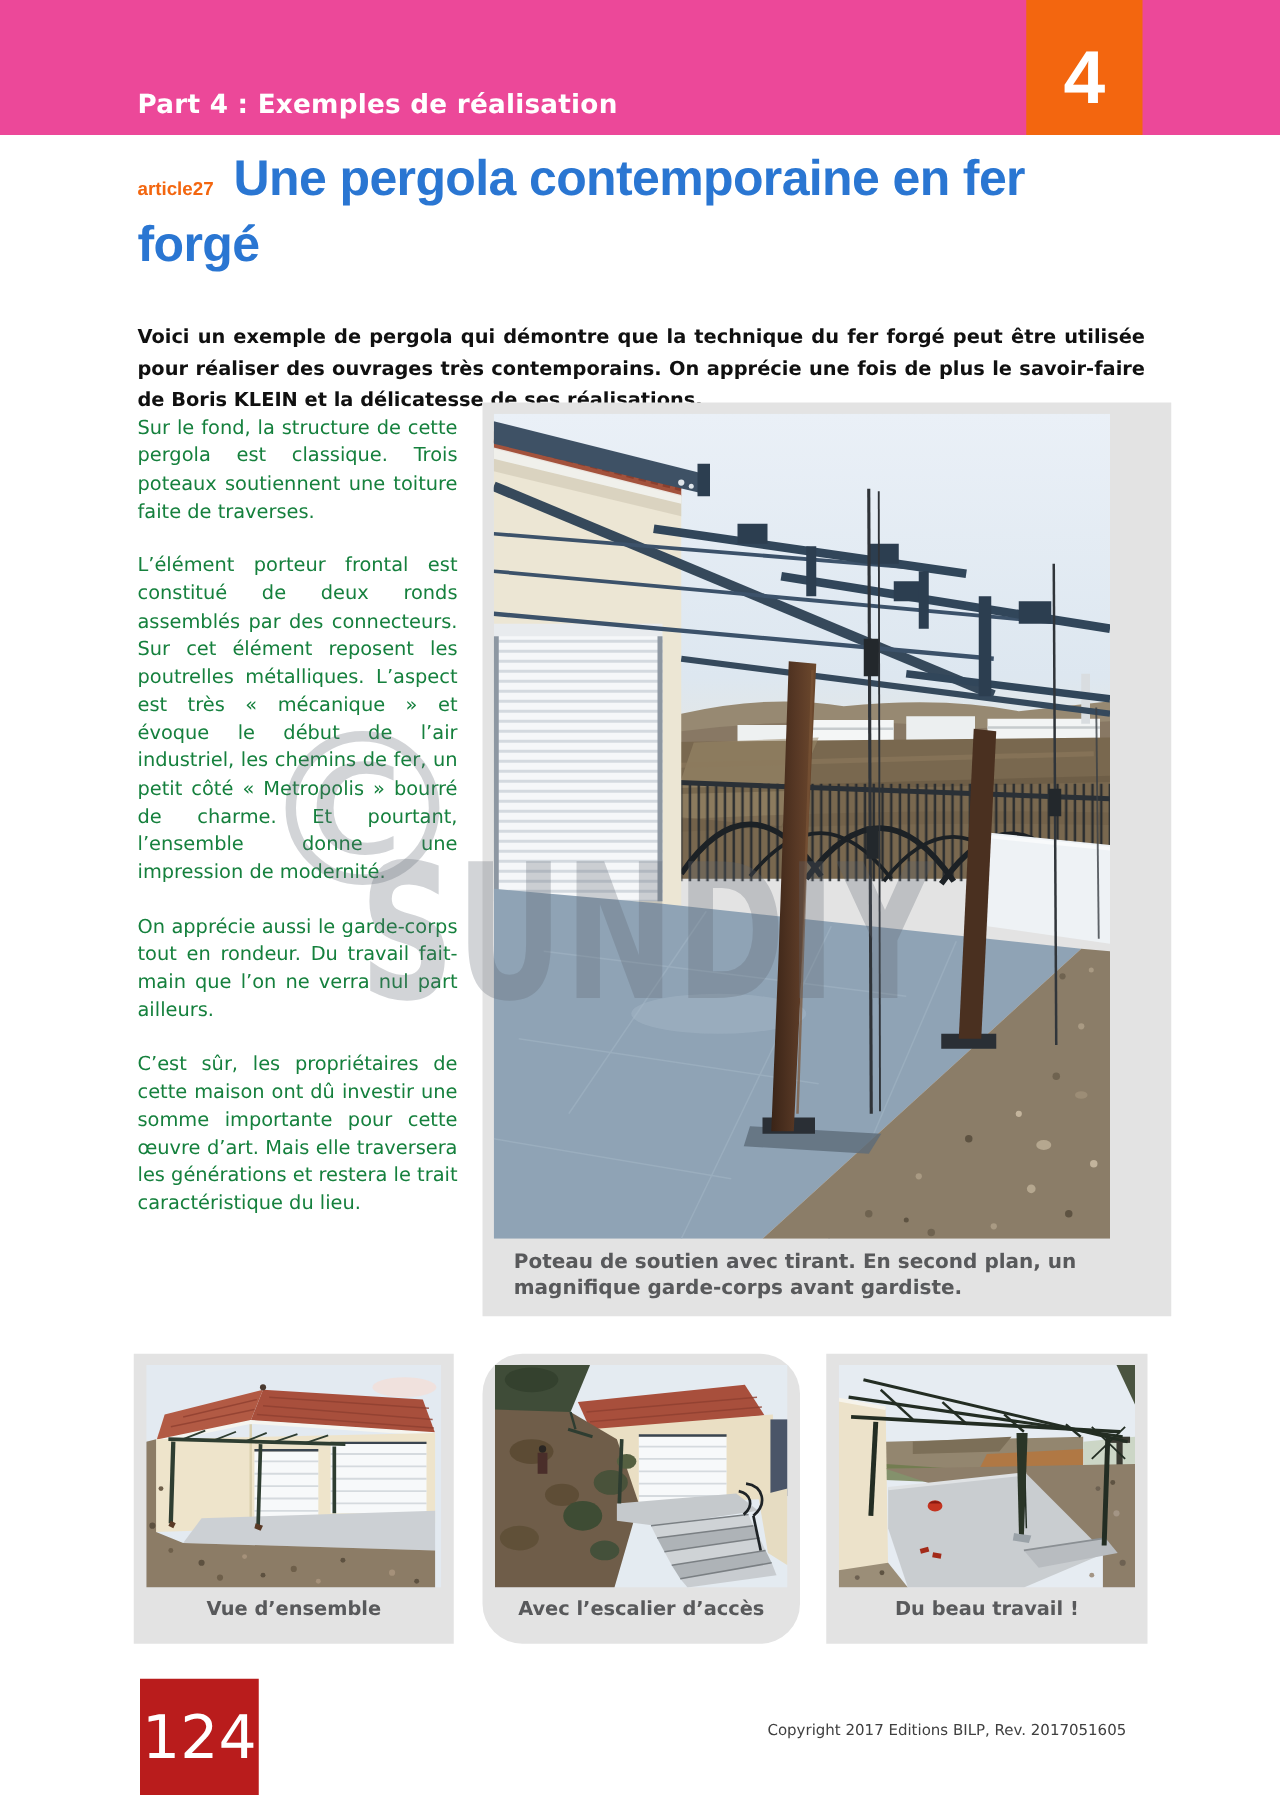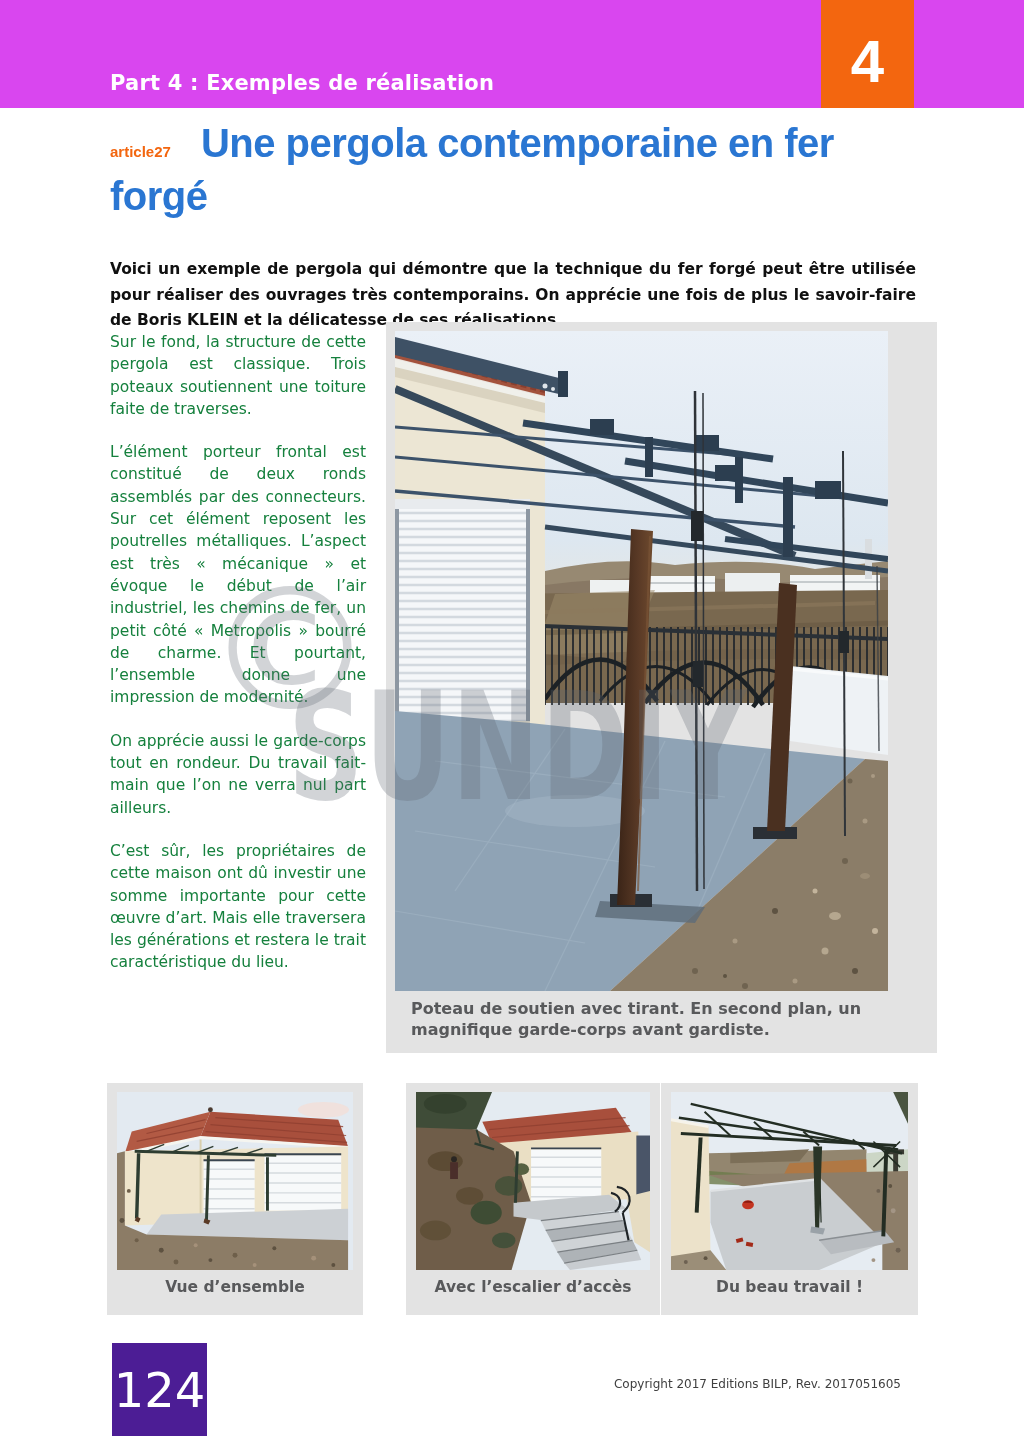--- a/index.html
+++ b/index.html
@@ -1,61 +1,61 @@
 <!DOCTYPE html>
 <html><head>
 <meta charset="utf-8">
 <style>
   html,body{margin:0;padding:0;background:#ffffff;}
   .page{position:relative;width:1024px;height:1436px;background:#ffffff;overflow:hidden;
         font-family:"DejaVu Sans",sans-serif;}
   
-  .header-band{position:absolute;left:0;top:0;width:1024px;height:108px;background:#d946ef;}
+  .header-band{position:absolute;left:0;top:0;width:1024px;height:108px;background:#ec4899;}
   .header-title{position:absolute;left:110px;bottom:13px;color:#ffffff;font-size:21px;
         font-weight:bold;letter-spacing:.2px;}
   .chapter-box{position:absolute;left:821px;top:0;width:93px;height:108px;background:#f3660f;
         display:flex;align-items:center;justify-content:center;}
   .chapter-num{color:#ffffff;font-size:60px;font-weight:bold;margin-top:14px;
         font-family:"Liberation Sans",sans-serif;}
   
   .title-block{position:absolute;left:110px;top:121px;width:780px;
         font-family:"Liberation Sans",sans-serif;line-height:44px;}
-  .article-tag{color:#f3660f;font-size:15px;font-weight:bold;margin-right:30px;}
+  .article-tag{color:#f3660f;font-size:15px;font-weight:bold;margin-right:16px;}
   .article-title{color:#2a76d2;font-size:40px;font-weight:bold;letter-spacing:-.5px;}
   
   .intro{position:absolute;left:110px;top:217px;width:806px;font-size:15.5px;font-weight:bold;
         color:#101010;line-height:25.5px;text-align:justify;margin-top:40px;}
   
   .col-left{position:absolute;left:110px;top:315px;width:256px;}
   .col-left p{margin:16px 0 21px 0;font-size:15.5px;line-height:22.3px;color:#15803d;
         text-align:justify;hyphens:none;}
   
   .figure{position:absolute;background:#e3e3e3;}
   .fig-main{left:386px;top:322px;width:551px;height:731px;}
   .fig-main .photo{position:absolute;left:9px;top:9px;width:493px;height:660px;}
   .fig-main .caption{position:absolute;left:25px;top:676px;width:500px;text-align:left;
         font-size:16px;font-weight:bold;color:#58595b;line-height:21px;}
   .thumb{top:1083px;height:232px;}
   .thumb .photo{position:absolute;left:10px;top:9px;height:178px;}
   .thumb .caption{position:absolute;left:0;top:195px;width:100%;text-align:center;
         font-size:15.5px;font-weight:bold;color:#58595b;}
   .thumb1{left:107px;width:256px;}
-  .thumb2{left:406px;width:254px;}
+  .thumb2{left:386px;width:254px;border-radius:32px;}
   .thumb3{left:661px;width:257px;}
   .thumb1 .photo{width:236px;} .thumb2 .photo{width:234px;} .thumb3 .photo{width:237px;}
   svg{display:block;}
   
   .watermark{position:absolute;left:0;top:0;width:1024px;height:1436px;pointer-events:none;z-index:50;}
   .wm-symbol{position:absolute;left:205px;top:565px;font-size:170px;line-height:170px;
         color:rgba(95,100,112,0.28);font-family:"DejaVu Sans",sans-serif;}
   .wm-text{position:absolute;left:288px;top:672px;font-size:150px;line-height:150px;font-weight:bold;
         color:rgba(95,100,112,0.28);font-family:"DejaVu Sans",sans-serif;
         transform:scaleX(0.70);transform-origin:left top;letter-spacing:2px;}
   
-  .page-num-box{position:absolute;left:112px;top:1343px;width:95px;height:93px;background:#4c1d95;
+  .page-num-box{position:absolute;left:112px;top:1343px;width:95px;height:93px;background:#b91c1c;
         display:flex;align-items:center;justify-content:center;}
   .page-num{color:#ffffff;font-size:48px;font-family:"DejaVu Sans",sans-serif;}
   .copyright{position:absolute;right:123px;top:1377px;font-size:12px;color:#404040;}
 </style>
 </head>
 <body>
 
 <div class="page">
 
   <div class="header-band">

